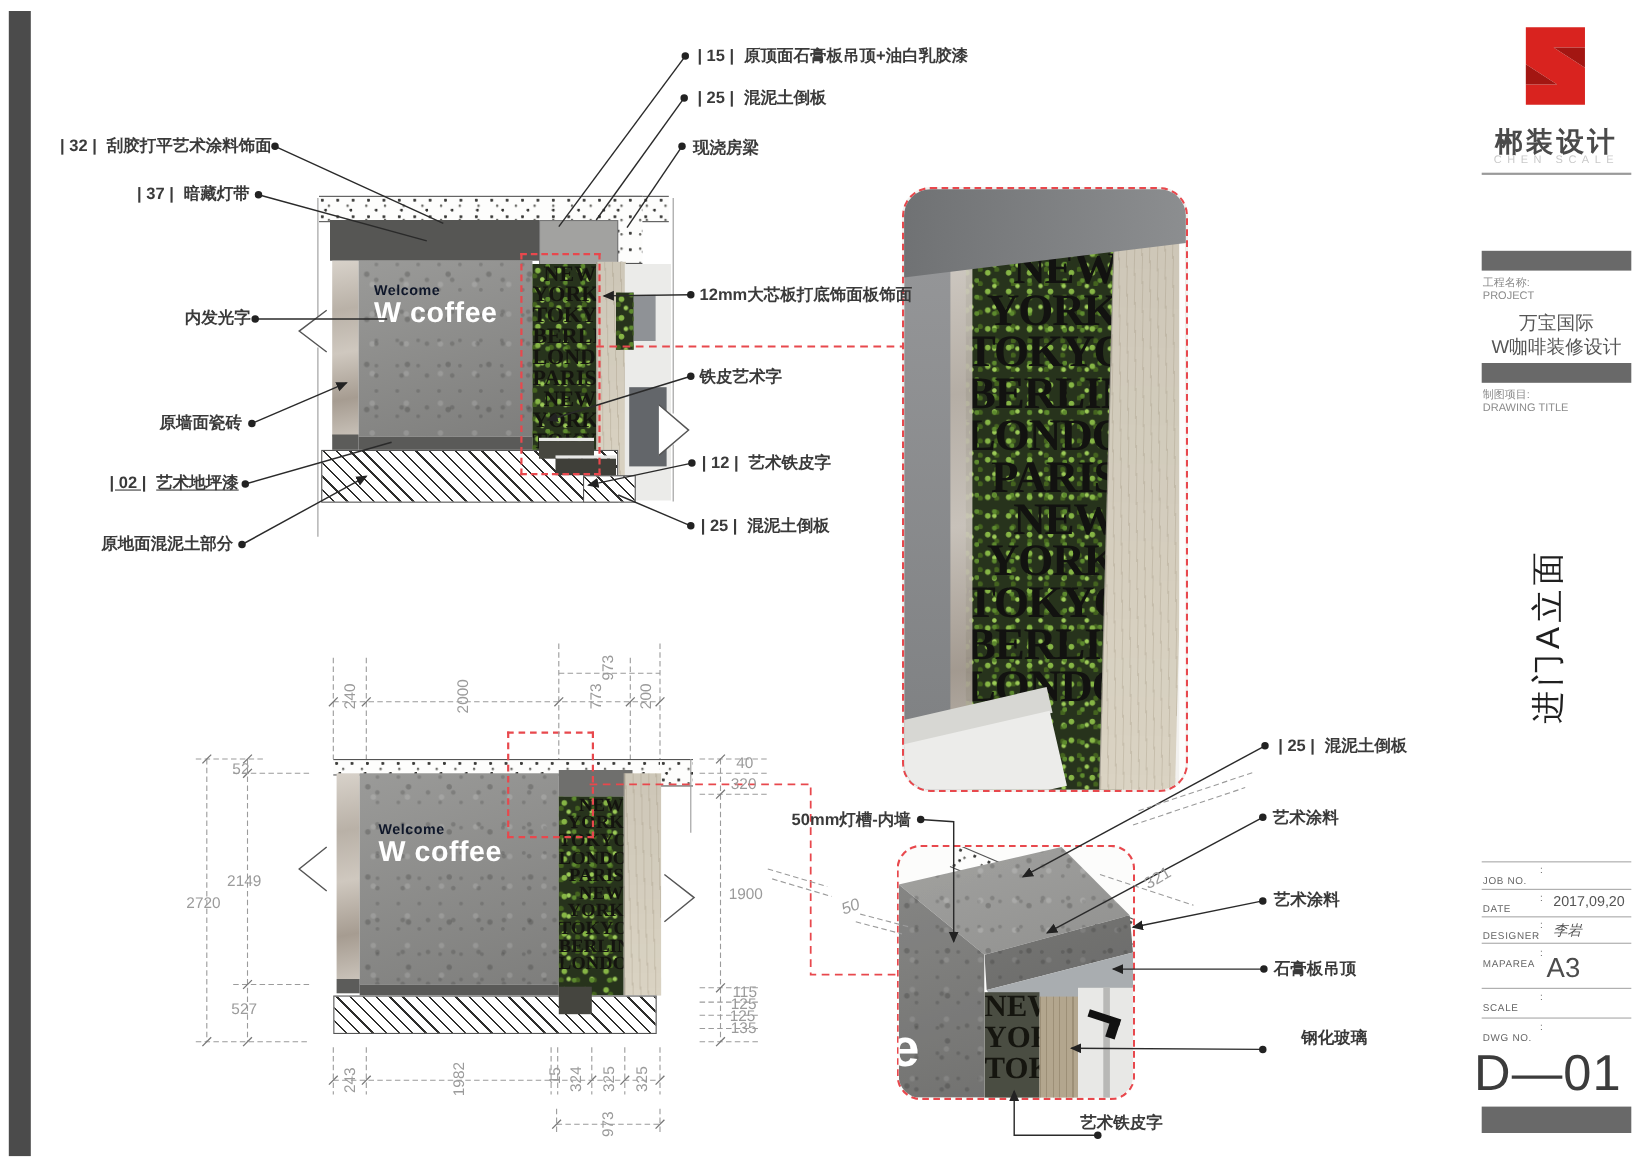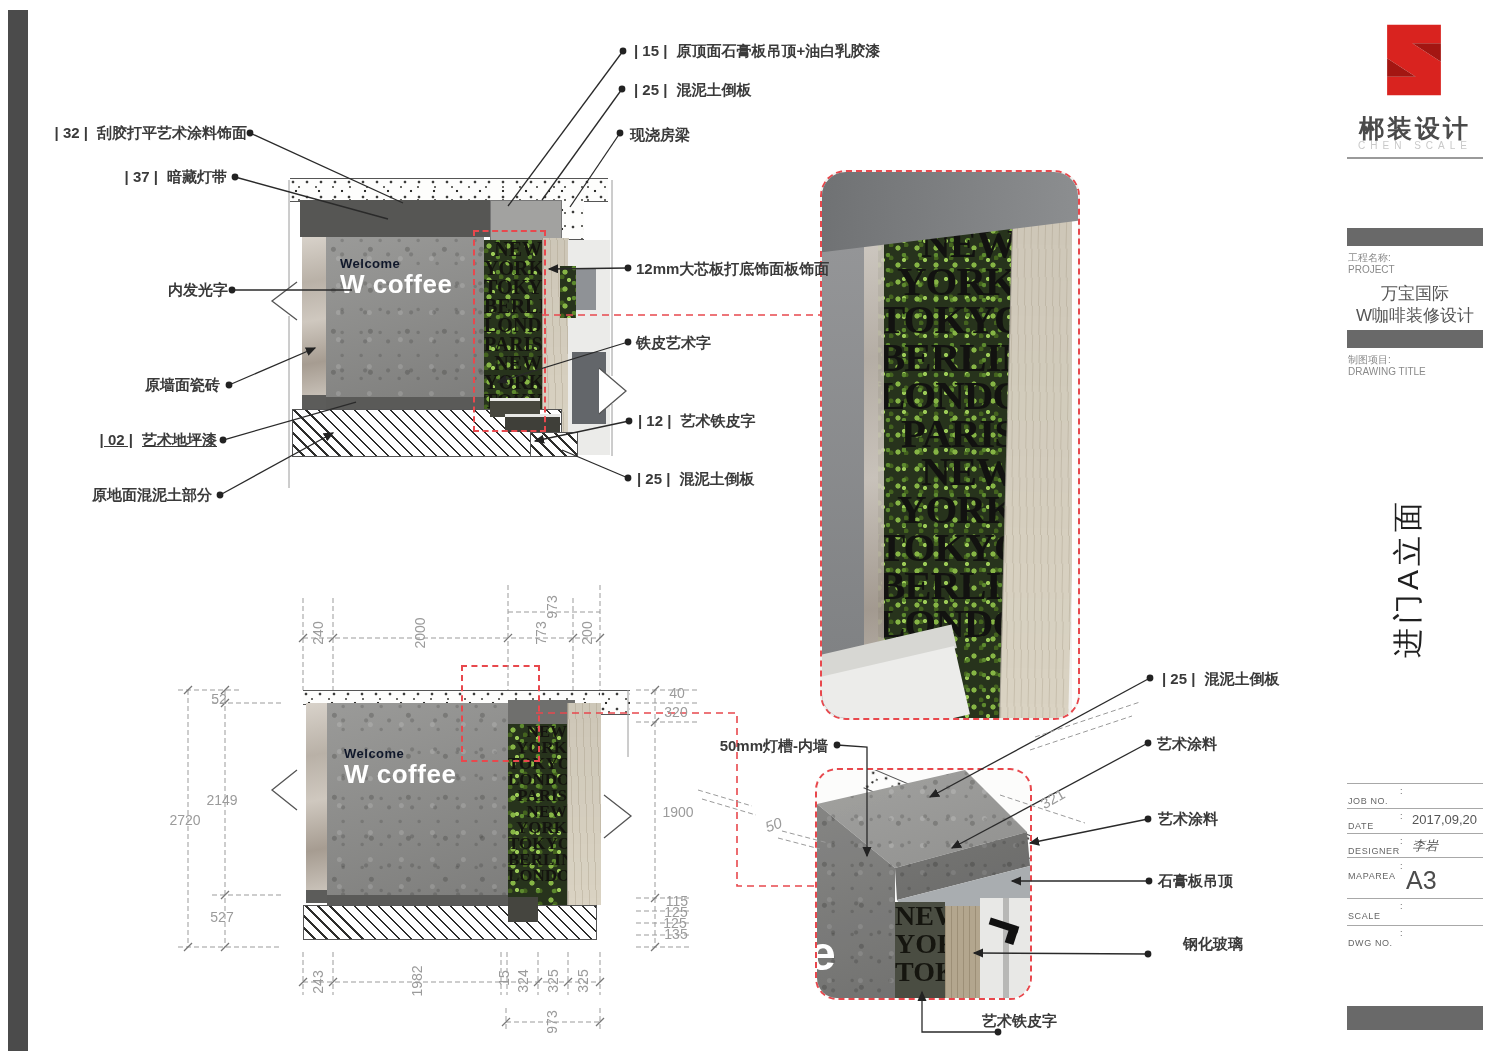--- a/index.html
+++ b/index.html
@@ -432,15 +432,16 @@
   <div class="tb-divider" style="left:1347px;top:857px;"></div>
   <div class="fieldlab" style="left:1348px;top:862px;">
     <span class="colon">:</span><span>MAPAREA</span></div>
   <div class="fieldval" style="left:1406px;top:866px;font-size:25px;color:#4c4c4c;">A3</div>
   <div class="tb-divider" style="left:1347px;top:898px;"></div>
   <div class="fieldlab" style="left:1348px;top:902px;">
     <span class="colon">:</span><span>SCALE</span></div>
   <div class="tb-divider" style="left:1347px;top:925px;"></div>
   <div class="fieldlab" style="left:1348px;top:929px;">
     <span class="colon">:</span><span>DWG NO.</span></div>
+  <div class="abs" style="left:1340px;top:948px;font-size:46px;color:#3c3c3c;letter-spacing:1px;">D—01</div>
   <div class="tb-bar" style="left:1347px;top:1006px;width:136px;height:24px;"></div>
 
 </div>
 
 </body></html>

